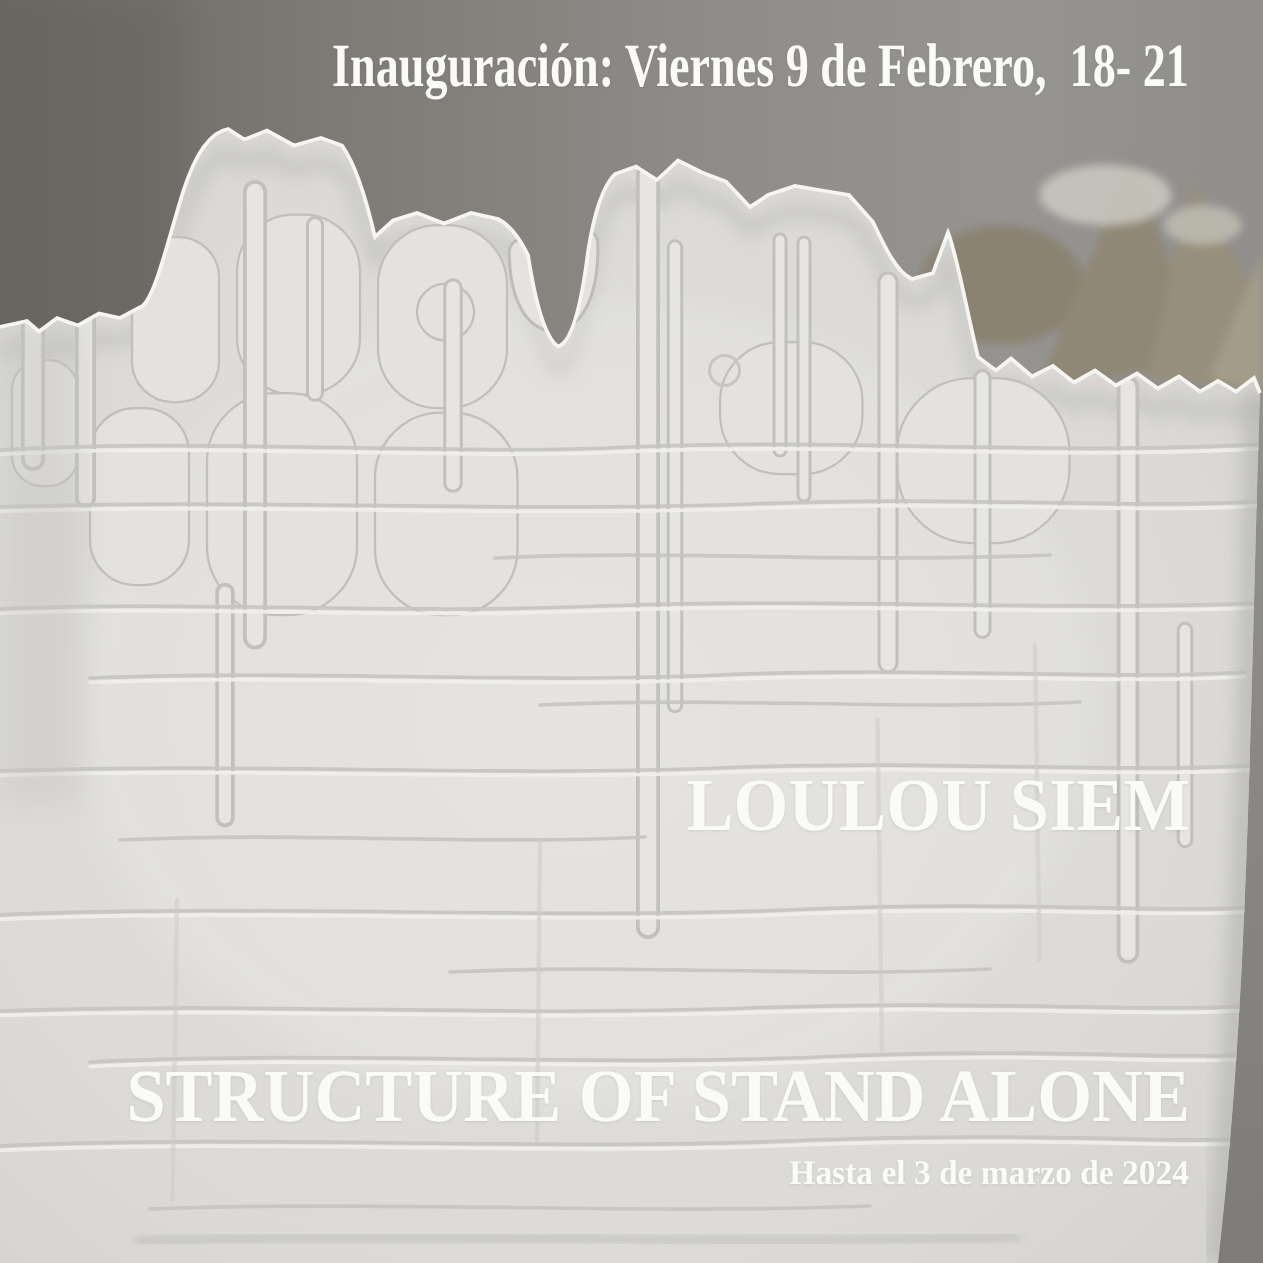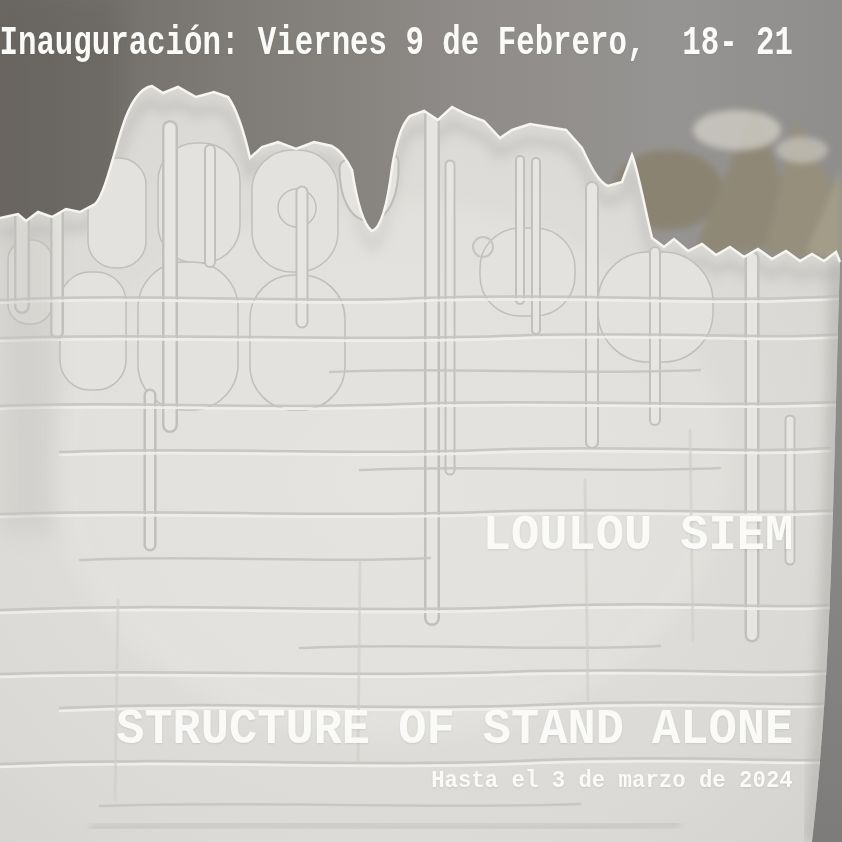--- a/index.html
+++ b/index.html
@@ -1,20 +1,20 @@
 <!DOCTYPE html>
 <html><head>
 <meta charset="utf-8">
 <style>
   html,body{margin:0;padding:0;background:#222;}
   .poster{
     position:relative;
     width:842px;height:842px;
     overflow:hidden;
-    font-family:Liberation Mono, monospace;
+    font-family:Liberation Serif, serif;
     background:#8d8a86;
   }
   .artwork{position:absolute;inset:0;display:block;}
   .txt{
     position:absolute;
     color:#fafaf8;
     font-weight:700;
     white-space:pre;
     text-shadow:0 1px 2px rgba(70,70,70,0.12);
   }

